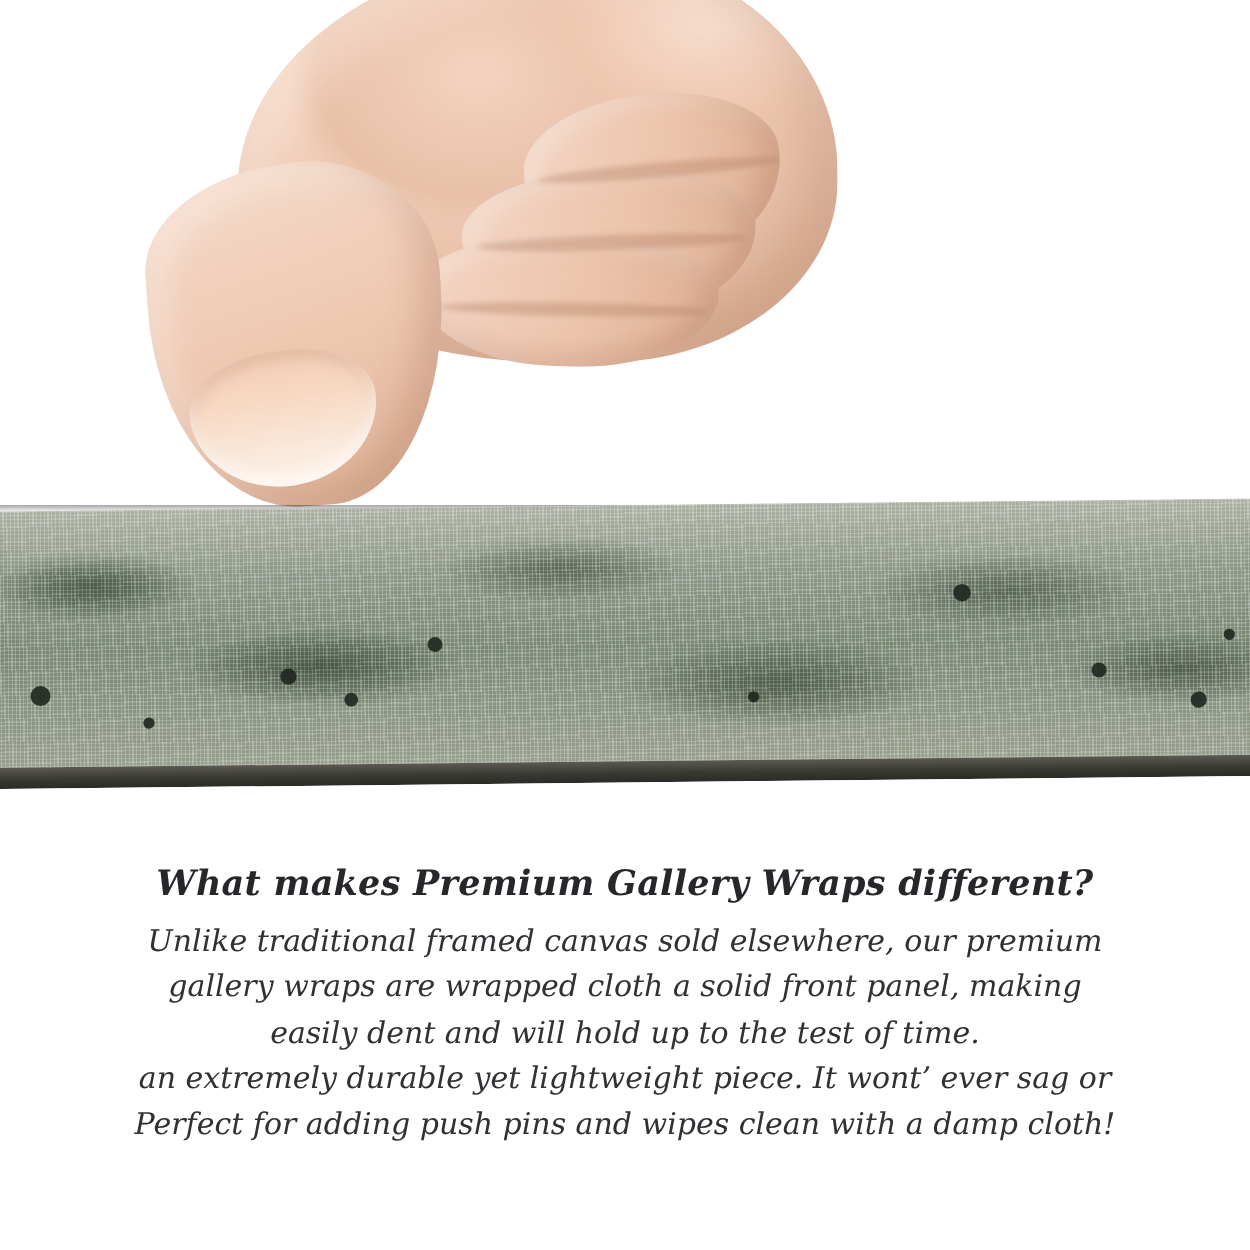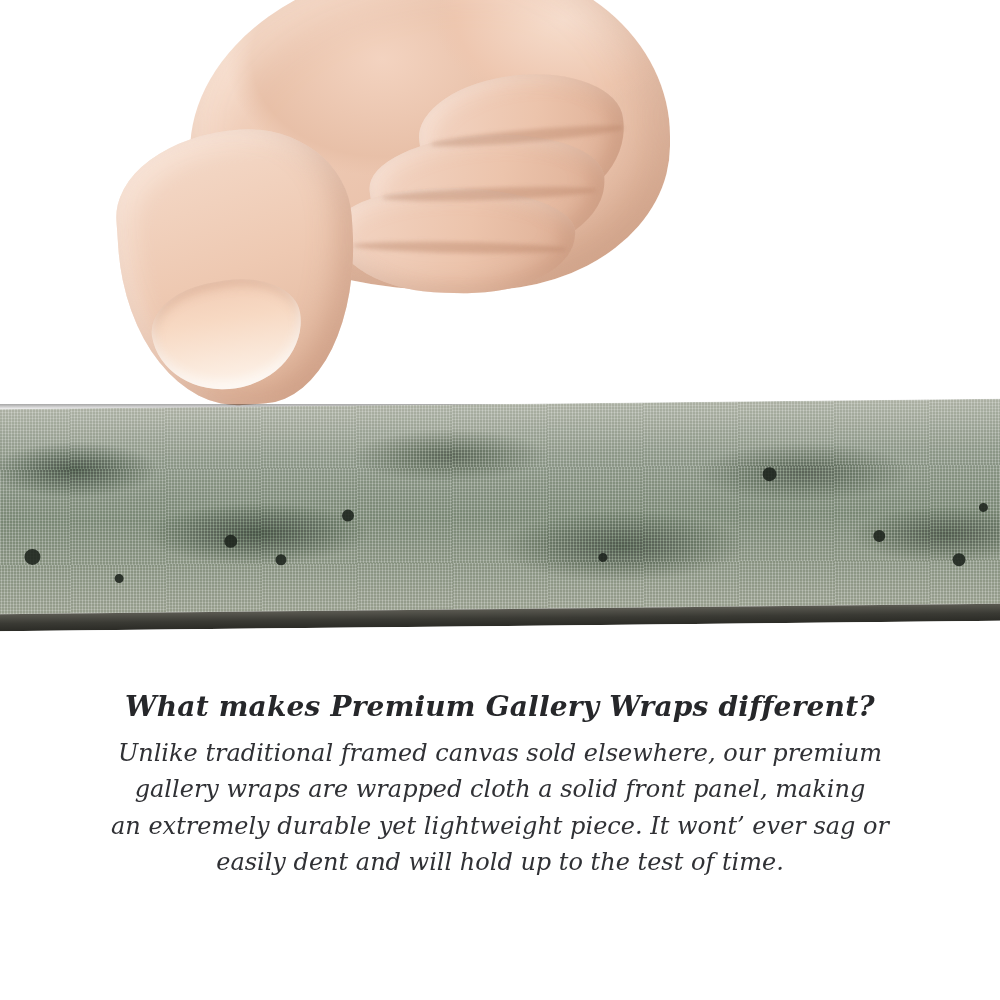--- a/index.html
+++ b/index.html
@@ -215,17 +215,18 @@
       </div>
       <div class="canvas-edge-bottom"></div>
     </div>
 
   </div>
 
   <div class="caption">
     <p class="caption-heading">What makes Premium Gallery Wraps different?</p>
     <p class="caption-line">Unlike traditional framed canvas sold elsewhere, our premium</p>
     <p class="caption-line">gallery wraps are wrapped cloth a solid front panel, making</p>
+    <p class="caption-line">easily dent and will hold up to the test of time.</p>
     <p class="caption-line">an extremely durable yet lightweight piece. It wont’ ever sag or</p>
-    <p class="caption-line">easily dent and will hold up to the test of time.</p>
+    <p class="caption-line">Perfect for adding push pins and wipes clean with a damp cloth!</p>
   </div>
 
 </div>
 
 </body></html>

